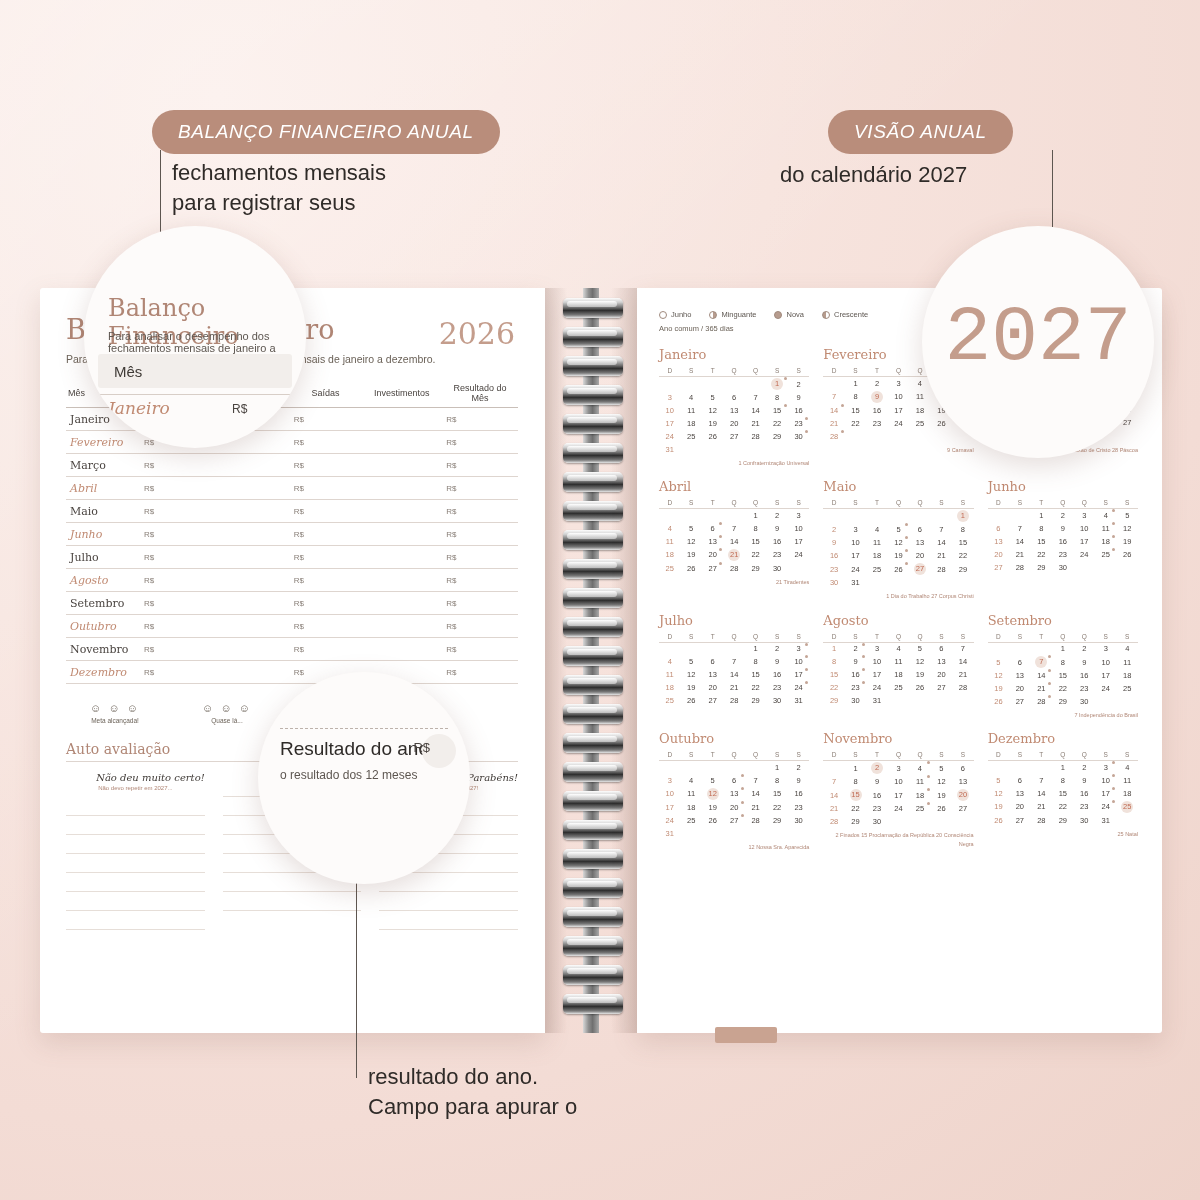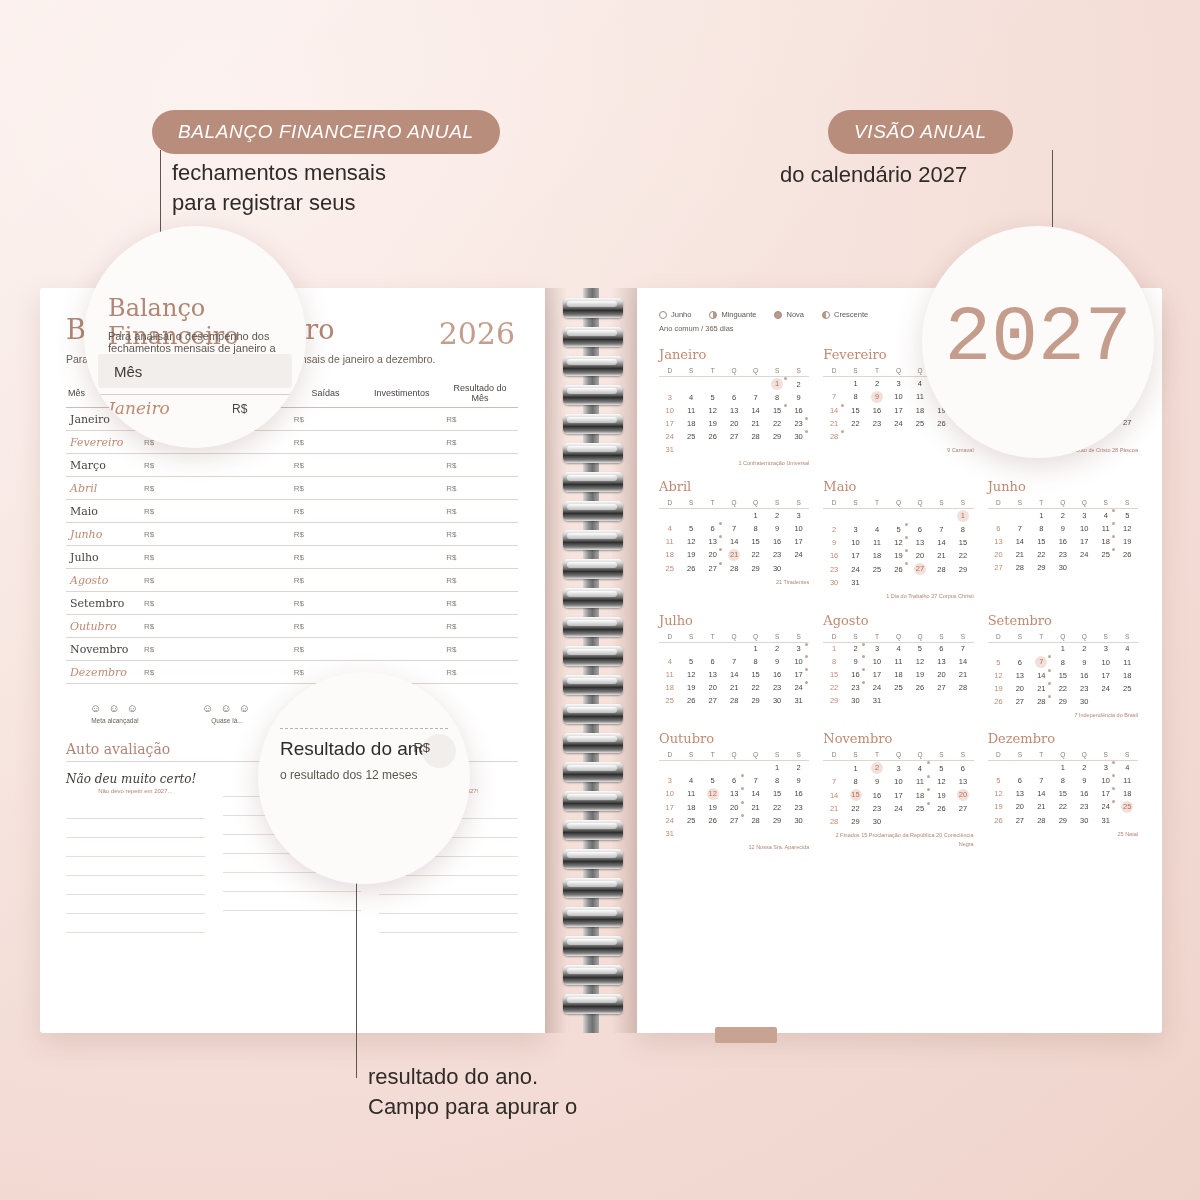--- a/index.html
+++ b/index.html
@@ -81,21 +81,21 @@
   .face { text-align:center; width:86px; }
   .face .eyes { font-size:11px; color:#6b6258; letter-spacing:2px; }
   .face .cap { font-size:6.5px; color:#6b6258; margin-top:3px; }
 
   .auto-aval {
     margin-top:16px; font-family:"DejaVu Serif", serif; font-size:14px; color:#b08675;
     border-bottom:1px solid #ded5cf; padding-bottom:4px; width:452px;
   }
   .notes { display:flex; gap:18px; margin-top:10px; width:452px; }
   .note { flex:1; }
-  .note .nt { font-family:"DejaVu Serif", serif; font-style:italic; font-size:12px; color:#3f3a36; text-align:left; }
+  .note .nt { font-family:"DejaVu Serif", serif; font-style:italic; font-size:10px; color:#3f3a36; text-align:right; }
   .note .ns { font-size:6px; color:#b08675; text-align:center; margin-top:2px; }
   .note .lines { margin-top:6px; }
   .note .lines div { border-bottom:1px solid #e6ded8; height:19px; }
 
   
   .rp { position:absolute; inset:0; padding:22px 24px 0 22px; }
   .moon-legend { display:flex; gap:18px; align-items:center; font-size:7.5px; color:#5d5650; }
   .moon-legend .it { display:flex; align-items:center; gap:4px; }
   .mn { width:8px; height:8px; border-radius:50%; border:1px solid #a08a7e; display:inline-block; }
   .mn.full { background:#fff; }

